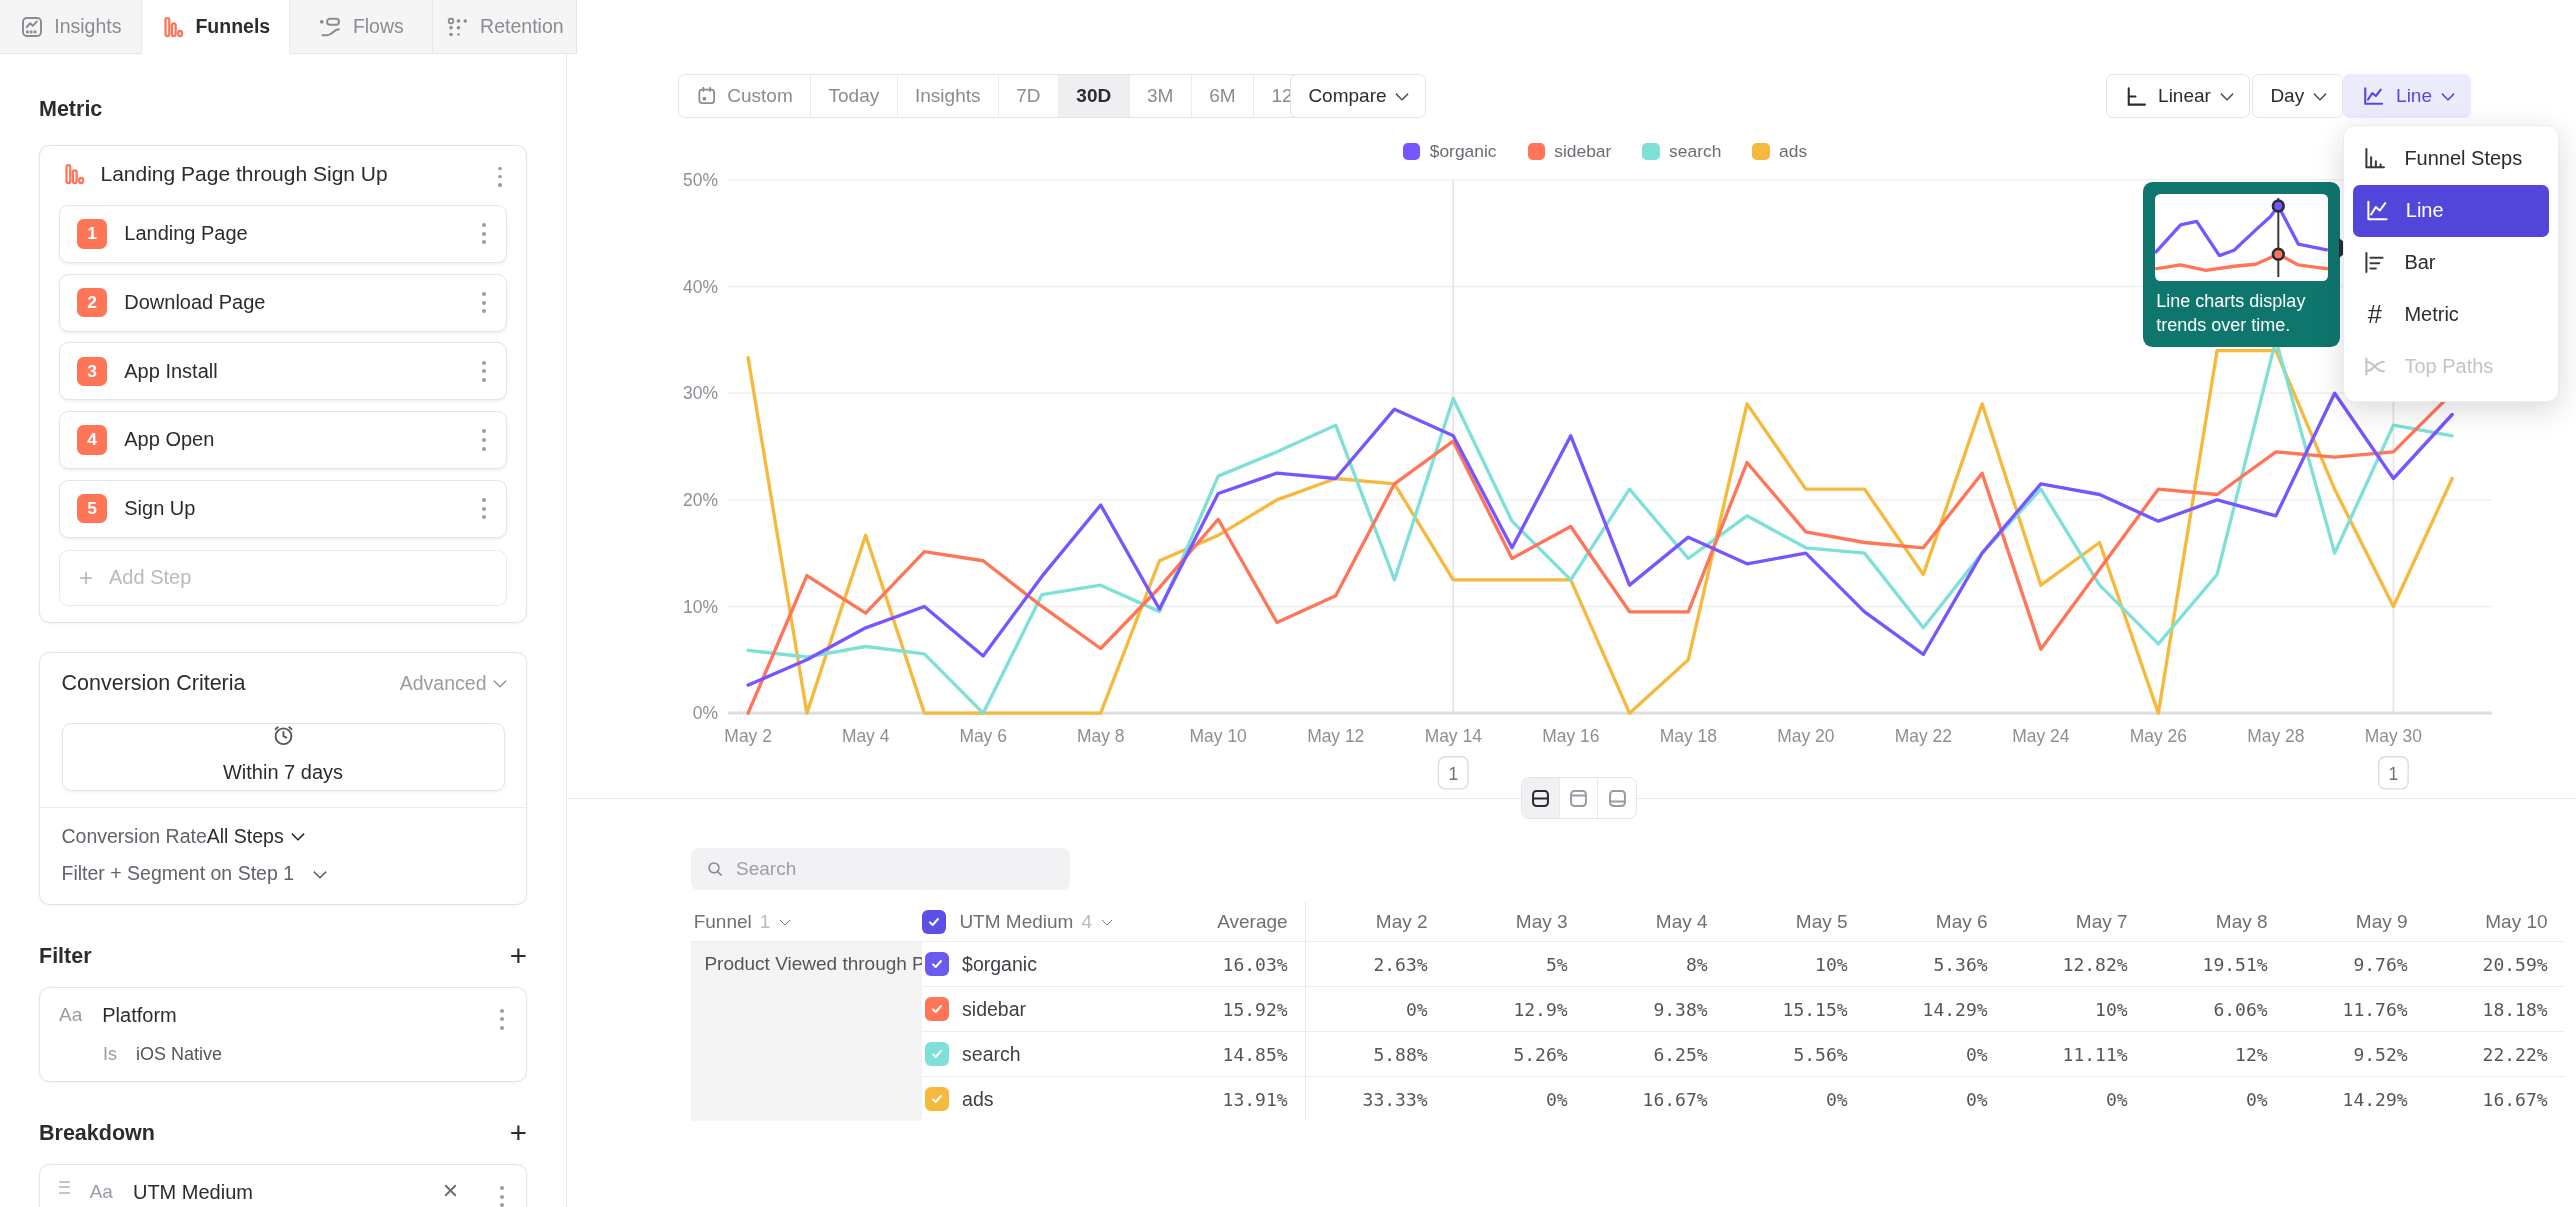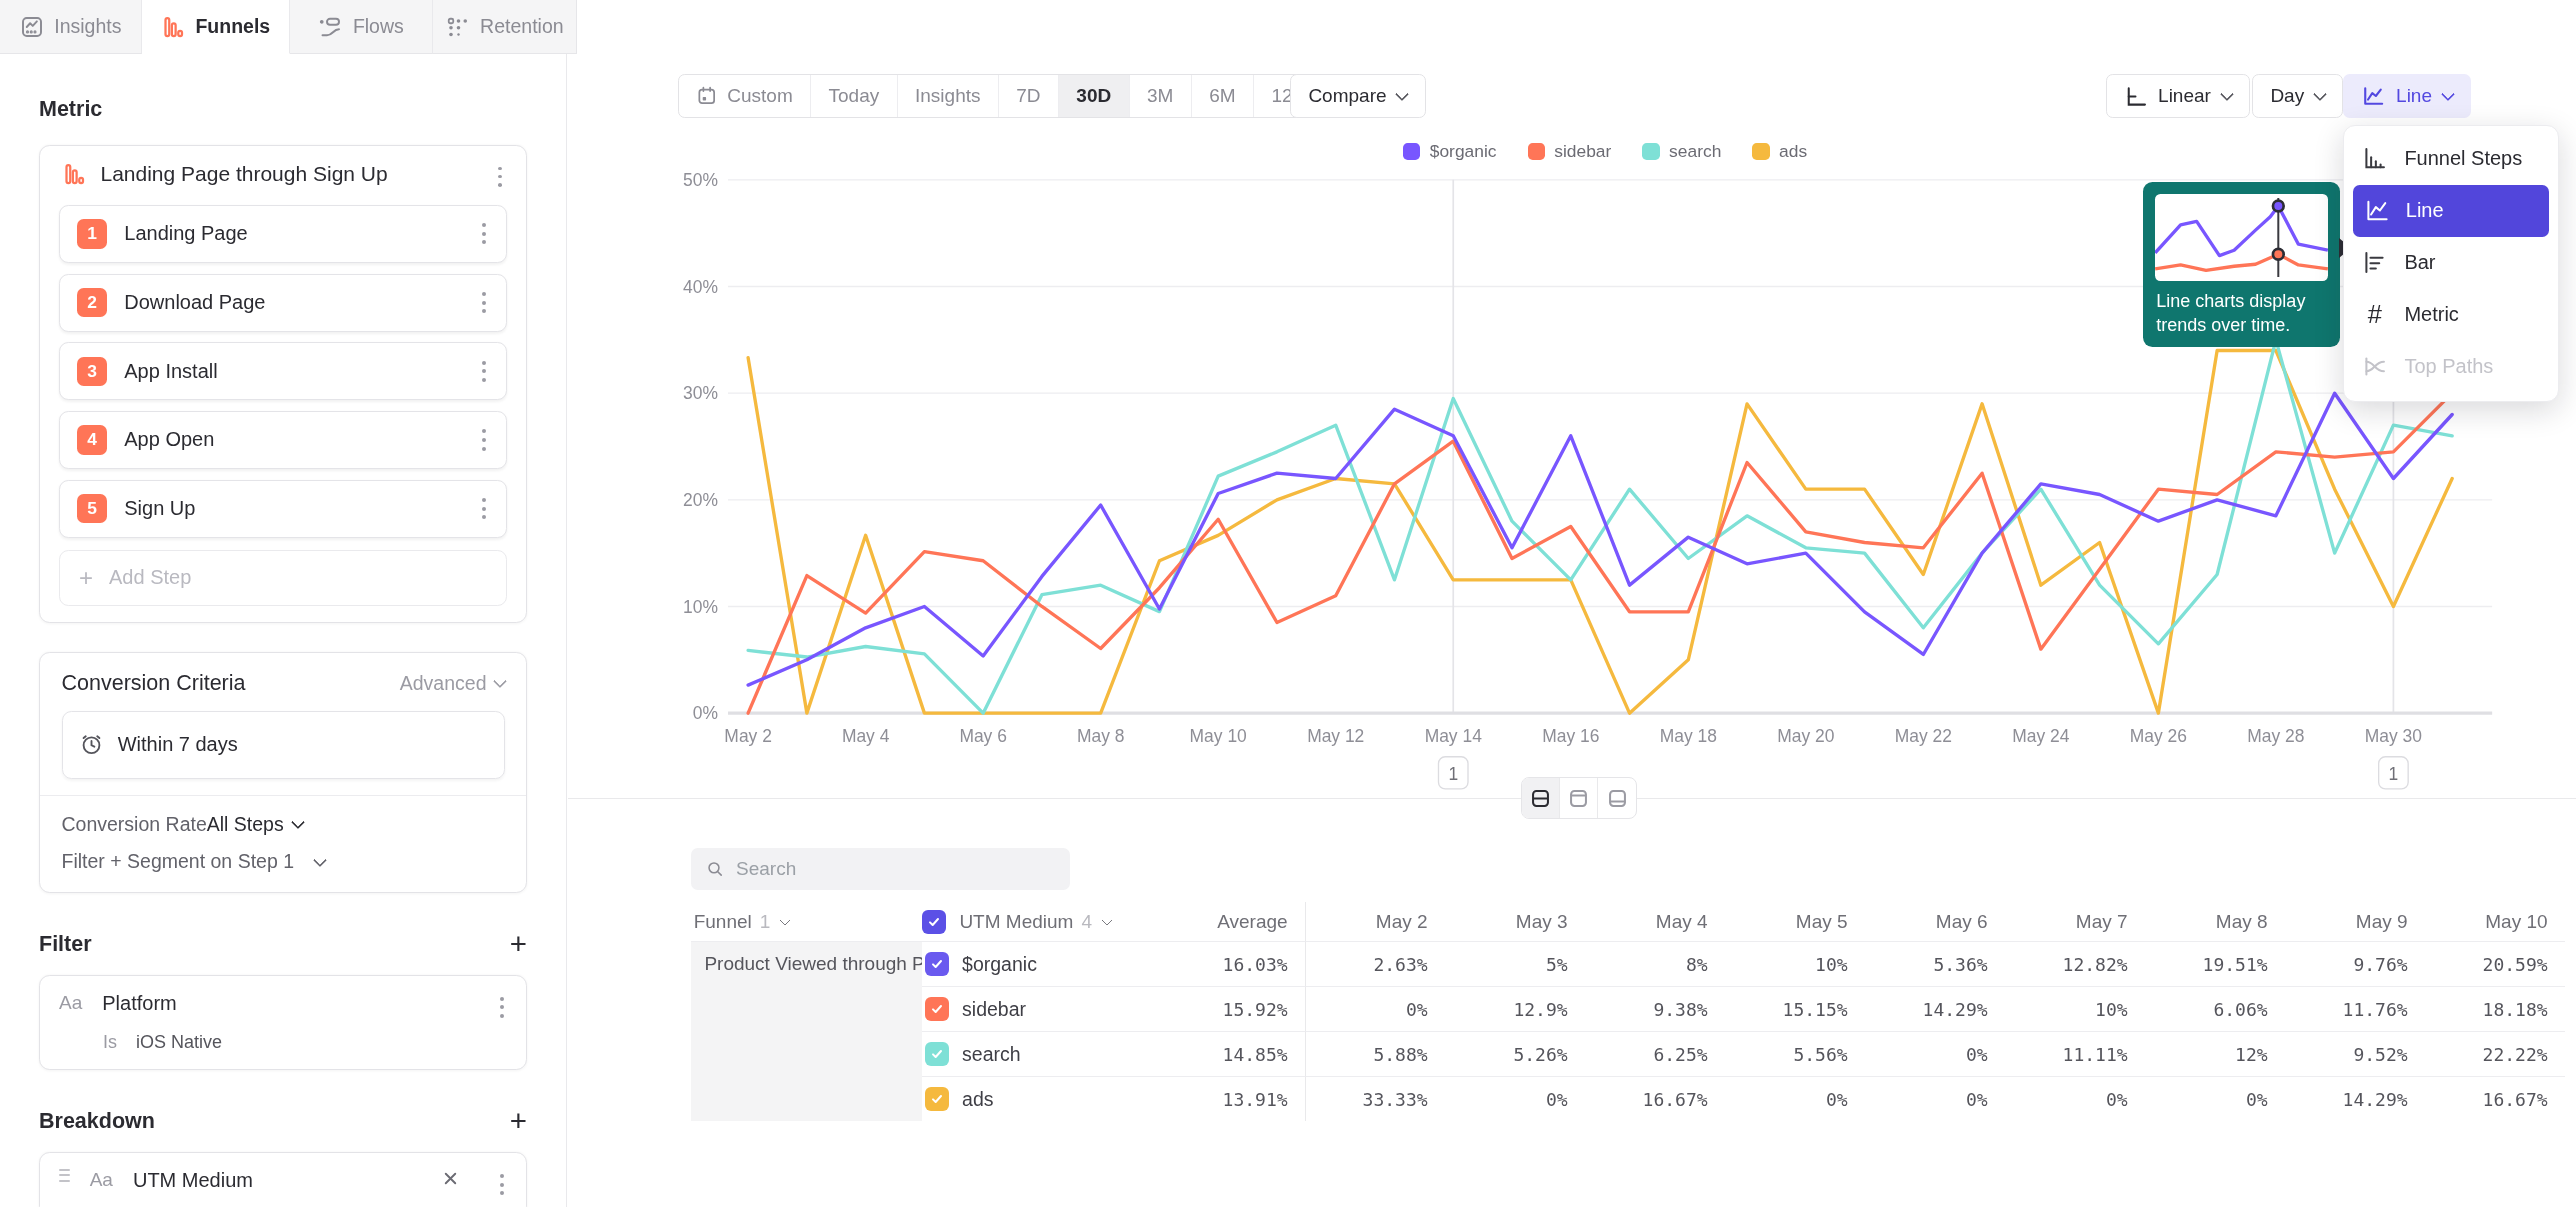--- a/index.html
+++ b/index.html
@@ -37,23 +37,23 @@
               border:0.7px solid #eaeaed; border-radius:9.4px; padding:0 19px; color:#b9b9c0; font-size:20px; }
   .add-step .plus { font-size:24px; font-weight:300; }
   .kebab { display:flex; flex-direction:column; align-items:center; color:#9b9ba3; cursor:pointer; padding:2.7px;}
   .kebab i { width:4px; height:4px; border-radius:50%; background:currentColor; margin:2.3px 0; }
 
   .conv-card { margin-top:29.5px; }
   .conv-top { padding:17.4px 21.5px 16px 21.5px; }
   .conv-head { display:flex; align-items:center; justify-content:space-between; }
   .conv-head .title { font-size:21.5px; font-weight:normal; }
   .mini-gray { display:flex; align-items:center; gap:8px; color:#9b9ba3; font-size:19.5px; }
-  .window-pill { display:flex; align-items:center; gap:14.8px; height:68px; margin-top:15px;
+  .window-pill { display:flex; align-items:center; gap:14.8px; height:68px; margin-top:27px;
                  border:0.7px solid #e4e4e8; border-radius:9.4px; padding:0 17.4px; font-size:20px; color:#2b2b31;
-                 box-shadow:0 1.3px 2.7px rgba(30,30,40,.05); }
+                 box-shadow:0 1.3px 2.7px rgba(30,30,40,.05);flex-direction:column; }
   .conv-div { height:0.7px; background:#ececef; }
   .conv-bottom { padding:17.4px 21.5px 19px 21.5px; }
   .row-between { display:flex; align-items:center; justify-content:flex-start; }
   .gray-lab { color:#62626a; font-size:19.5px; }
   .dark-val { display:flex; align-items:center; gap:9.4px; color:#2b2b31; font-size:19.5px; font-weight:500; }
   .seg-row { margin-top:14.8px; display:flex; align-items:center; gap:21px; color:#62626a; font-size:19.5px; }
 
   .filter-head { margin-top:36px; }
   .prop-card { margin-top:16px; padding:16px 19px; }
   .prop-row { display:flex; align-items:flex-start; gap:20px; }

